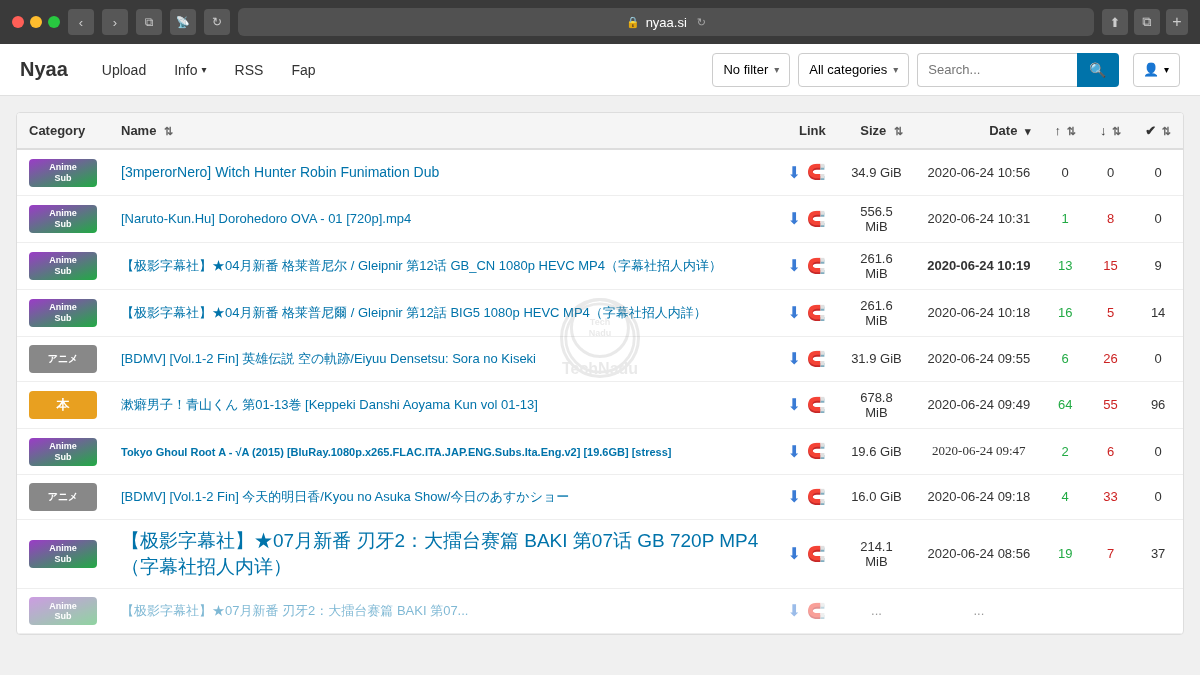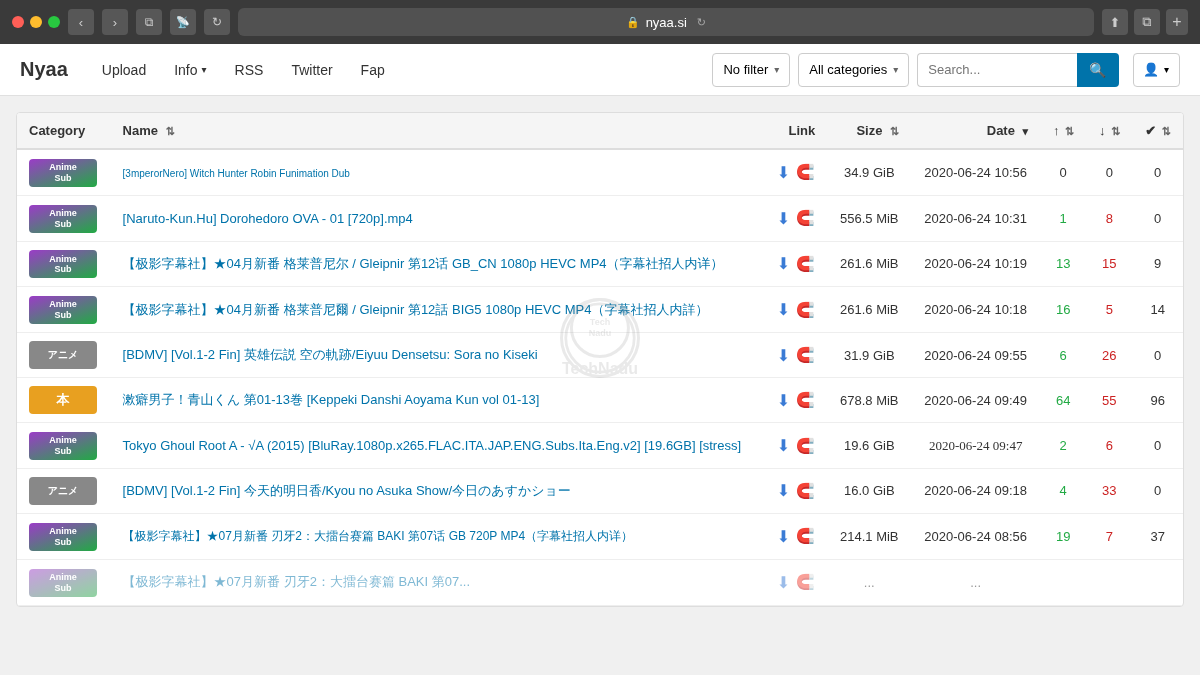--- a/index.html
+++ b/index.html
@@ -172,21 +172,20 @@
 <nav class="site-nav">
   <a class="brand">Nyaa</a>
   <a class="nav-link">Upload</a>
   <div class="nav-dropdown">
     <button class="nav-dropdown-btn">
       <span>Info</span>
       <span style="font-size:10px;">▾</span>
     </button>
   </div>
   <a class="nav-link">RSS</a>
-  <a class="nav-link">Twitter</a>
   <a class="nav-link">Fap</a>
 
   <div class="search-area">
     <div class="filter-dropdown">
       <span>No filter</span>
       <span style="font-size:10px; color:#666;">▾</span>
     </div>
     <div class="filter-dropdown">
       <span>All categories</span>
       <span style="font-size:10px; color:#666;">▾</span>
@@ -236,21 +235,21 @@
           <span>✔</span>
           <span style="font-size:11px; color:#666; margin-left:2px;">⇅</span>
         </th>
       </tr>
     </thead>
     <tbody id="table-body">
     <tr>
           <td><span class="cat-badge cat-anime-sub" style="background: linear-gradient(160deg, rgb(155, 60, 199) 0%, rgb(34, 170, 68) 100%);">
               <span style="font-size:9px; line-height:1.2; font-weight:bold;">Anime<br>Sub</span>
             </span></td>
-          <td><a href="#" style="color: rgb(0, 115, 170); text-decoration: none; font-size: 10px;">[3mperorNero] Witch Hunter Robin Funimation Dub</a></td>
+          <td><a href="#" style="color: rgb(0, 115, 170); text-decoration: none; font-size: 14px;">[3mperorNero] Witch Hunter Robin Funimation Dub</a></td>
           <td class="center">
             <div class="link-icons">
     <span style="color:#3a7bd5; font-size:16px; cursor:pointer;" title="Download">⬇</span>
     <span style="color:#7b68ee; font-size:15px; cursor:pointer;" title="Magnet">🧲</span>
   </div>
           </td>
           <td class="center">34.9 GiB</td>
           <td class="center" style="white-space: nowrap;">2020-06-24 10:56</td>
           <td class="center completed">0</td>
           <td class="center completed">0</td>
@@ -278,21 +277,21 @@
               <span style="font-size:9px; line-height:1.2; font-weight:bold;">Anime<br>Sub</span>
             </span></td>
           <td><a href="#" style="color: rgb(0, 115, 170); text-decoration: none; font-size: 13px;">【极影字幕社】★04月新番 格莱普尼尔 / Gleipnir 第12话 GB_CN 1080p HEVC MP4（字幕社招人内详）</a></td>
           <td class="center">
             <div class="link-icons">
     <span style="color:#3a7bd5; font-size:16px; cursor:pointer;" title="Download">⬇</span>
     <span style="color:#7b68ee; font-size:15px; cursor:pointer;" title="Magnet">🧲</span>
   </div>
           </td>
           <td class="center">261.6 MiB</td>
-          <td class="center" style="white-space: nowrap;">2020-06-24 10:19</td>
+          <td class="center" style="white-space: nowrap; font-weight: bold;">2020-06-24 10:19</td>
           <td class="center seeders">13</td>
           <td class="center leechers">15</td>
           <td class="center completed">9</td>
         </tr>
         <tr>
           <td><span class="cat-badge cat-anime-sub" style="background: linear-gradient(160deg, rgb(155, 60, 199) 0%, rgb(34, 170, 68) 100%);">
               <span style="font-size:9px; line-height:1.2; font-weight:bold;">Anime<br>Sub</span>
             </span></td>
           <td><a href="#" style="color: rgb(0, 115, 170); text-decoration: none; font-size: 13px;">【极影字幕社】★04月新番 格莱普尼爾 / Gleipnir 第12話 BIG5 1080p HEVC MP4（字幕社招人内詳）</a></td>
           <td class="center">
@@ -334,21 +333,21 @@
           <td class="center">678.8 MiB</td>
           <td class="center" style="white-space: nowrap;">2020-06-24 09:49</td>
           <td class="center seeders">64</td>
           <td class="center leechers">55</td>
           <td class="center completed">96</td>
         </tr>
         <tr>
           <td><span class="cat-badge cat-anime-sub" style="background: linear-gradient(160deg, rgb(155, 60, 199) 0%, rgb(34, 170, 68) 100%);">
               <span style="font-size:9px; line-height:1.2; font-weight:bold;">Anime<br>Sub</span>
             </span></td>
-          <td><a href="#" style="color: rgb(0, 115, 170); text-decoration: none; font-size: 13px;">Tokyo Ghoul Root A - √A (2015) [BluRay.1080p.x265.FLAC.ITA.JAP.ENG.Subs.Ita.Eng.v2] [19.6GB] [stress]</a></td>
+          <td><a href="#" style="color: rgb(0, 115, 170); text-decoration: none; font-size: 11px; font-weight: bold;">Tokyo Ghoul Root A - √A (2015) [BluRay.1080p.x265.FLAC.ITA.JAP.ENG.Subs.Ita.Eng.v2] [19.6GB] [stress]</a></td>
           <td class="center">
             <div class="link-icons">
     <span style="color:#3a7bd5; font-size:16px; cursor:pointer;" title="Download">⬇</span>
     <span style="color:#7b68ee; font-size:15px; cursor:pointer;" title="Magnet">🧲</span>
   </div>
           </td>
           <td class="center">19.6 GiB</td>
           <td class="center" style="white-space: nowrap; font-family: Liberation Serif, serif;">2020-06-24 09:47</td>
           <td class="center seeders">2</td>
           <td class="center leechers">6</td>
@@ -366,21 +365,21 @@
           <td class="center">16.0 GiB</td>
           <td class="center" style="white-space: nowrap;">2020-06-24 09:18</td>
           <td class="center seeders">4</td>
           <td class="center leechers">33</td>
           <td class="center completed">0</td>
         </tr>
         <tr>
           <td><span class="cat-badge cat-anime-sub" style="background: linear-gradient(160deg, rgb(155, 60, 199) 0%, rgb(34, 170, 68) 100%);">
               <span style="font-size:9px; line-height:1.2; font-weight:bold;">Anime<br>Sub</span>
             </span></td>
-          <td><a href="#" style="color: rgb(0, 115, 170); text-decoration: none; font-size: 12px;">【极影字幕社】★07月新番 刃牙2：大擂台赛篇 BAKI 第07话 GB 720P MP4（字幕社招人内详）</a></td>
+          <td><a href="#" style="color: rgb(0, 115, 170); text-decoration: none; font-size: 19px;">【极影字幕社】★07月新番 刃牙2：大擂台赛篇 BAKI 第07话 GB 720P MP4（字幕社招人内详）</a></td>
           <td class="center">
             <div class="link-icons">
     <span style="color:#3a7bd5; font-size:16px; cursor:pointer;" title="Download">⬇</span>
     <span style="color:#7b68ee; font-size:15px; cursor:pointer;" title="Magnet">🧲</span>
   </div>
           </td>
           <td class="center">214.1 MiB</td>
           <td class="center" style="white-space: nowrap;">2020-06-24 08:56</td>
           <td class="center seeders">19</td>
           <td class="center leechers">7</td>

